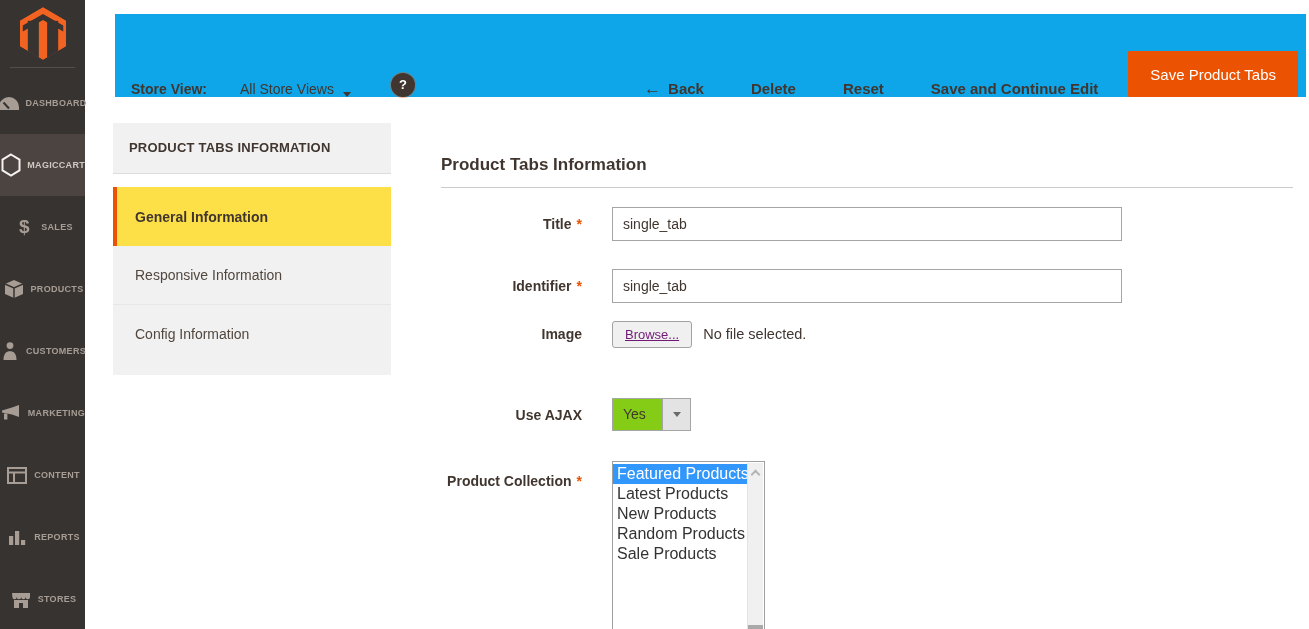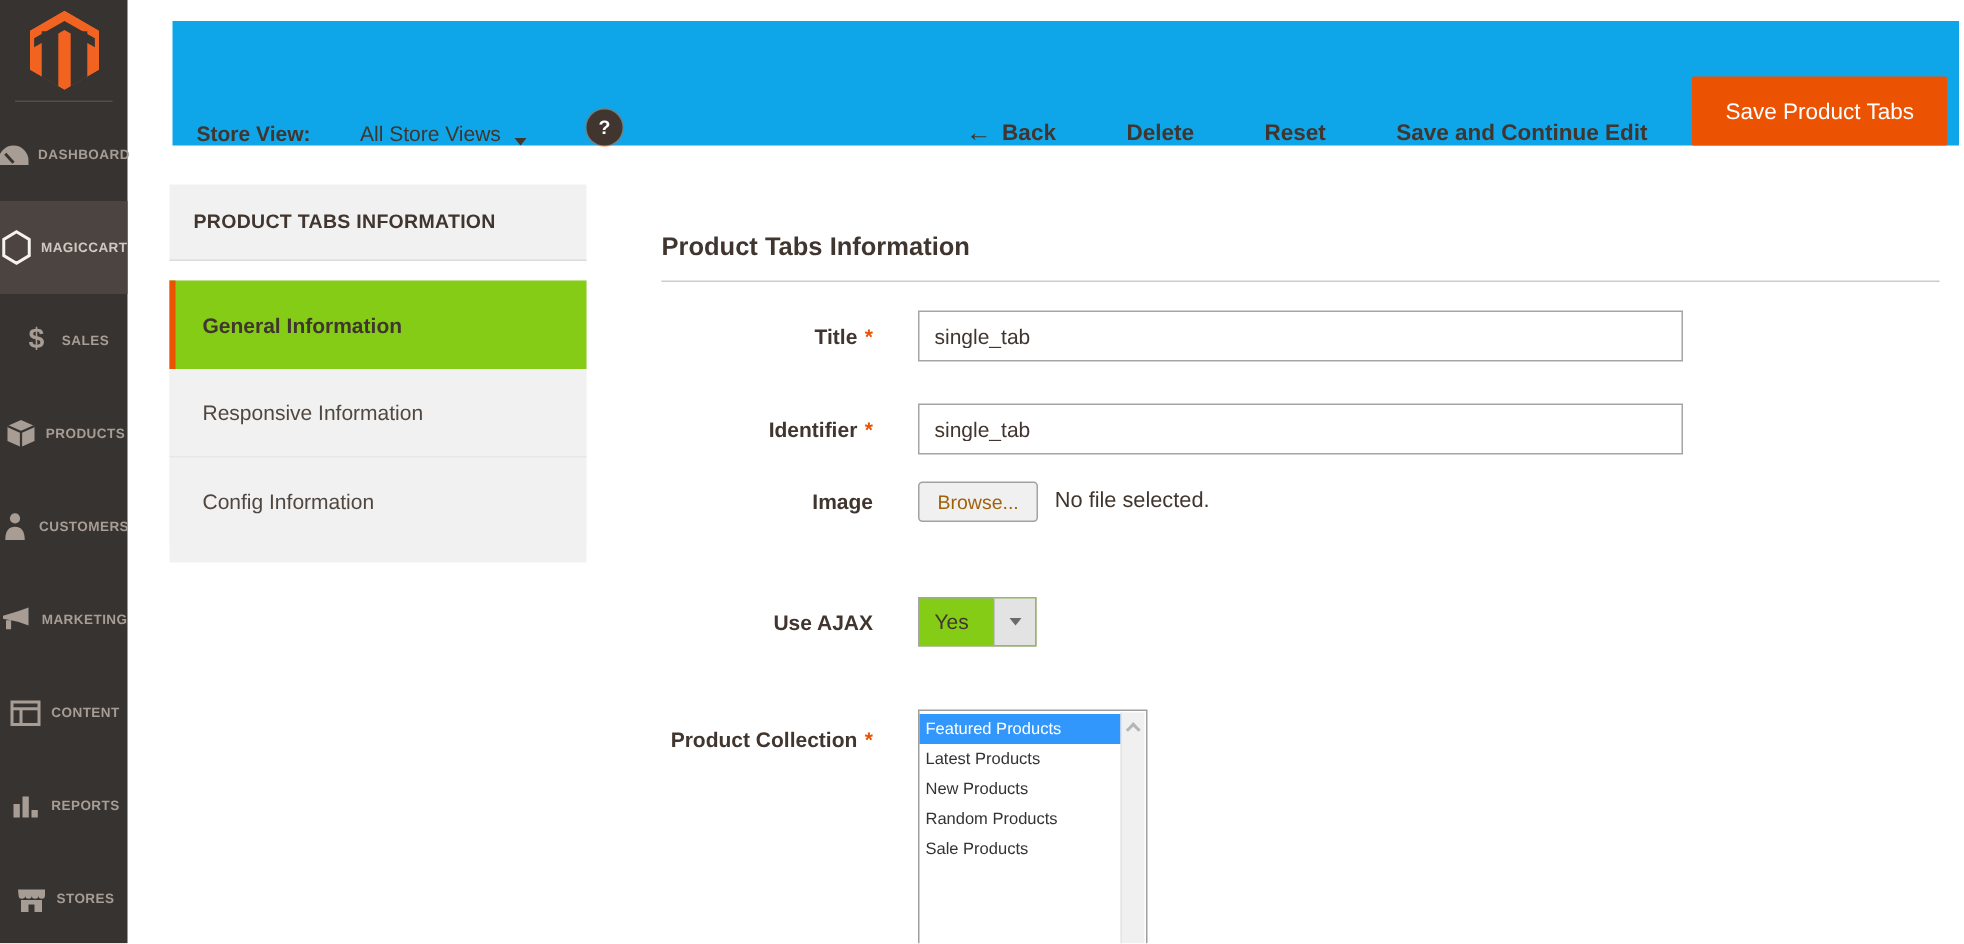--- a/index.html
+++ b/index.html
@@ -31,50 +31,50 @@
   .tb-actions{display:flex;align-items:center;gap:47px;}
   .tb-btn{font-size:15px;font-weight:700;color:#41362f;cursor:pointer;background:none;border:none;padding:0;font-family:inherit;display:flex;align-items:center;gap:7px;}
   .back-arrow{font-size:17px;font-weight:400;line-height:1;}
   .btn-primary{margin-left:30px;height:46px;padding:0 21px;background:#eb5202;border:1px solid #eb5202;border-radius:1px;color:#fff;font-weight:400;font-size:15px;font-family:inherit;cursor:pointer;}
 
   
   .side-panel{position:absolute;left:113px;top:123px;width:278px;}
   .panel-header{height:50px;line-height:50px;background:#f1f1f1;border-bottom:1px solid #dcdcdc;font-size:13px;font-weight:700;color:#41362f;letter-spacing:.2px;padding-left:16px;}
   .panel-tabs{margin-top:13px;background:#f1f1f1;padding-bottom:13px;}
   .panel-tab{height:58px;display:flex;align-items:center;padding-left:22px;font-size:14px;color:#51473f;background:#f1f1f1;cursor:pointer;box-sizing:border-box;}
-  .panel-tab.active{height:59px;background:#84cc16;border-left:4px solid #eb5202;padding-left:18px;font-weight:700;color:#41362f;}
+  .panel-tab.active{height:59px;background:#fde047;border-left:4px solid #eb5202;padding-left:18px;font-weight:700;color:#41362f;}
   .panel-tab + .panel-tab{border-top:1px solid #e7e7e5;}
   .panel-tab.active + .panel-tab{border-top:none;}
 
   
   .main-heading{position:absolute;left:441px;top:155px;font-size:17px;font-weight:700;color:#41362f;}
   .main-rule{position:absolute;left:441px;top:187px;width:852px;height:1px;background:#cbcbcb;}
   .frow{position:absolute;left:441px;width:852px;}
   .row-title{top:207px;}
   .row-identifier{top:269px;}
   .row-image{top:320px;}
   .row-ajax{top:398px;}
-  .row-collection{top:472px;}
+  .row-collection{top:460px;}
   .flabel{display:inline-block;width:141px;text-align:right;font-weight:700;font-size:14px;color:#41362f;line-height:34px;}
   .req{color:#eb5202;font-weight:700;margin-left:5px;font-size:14px;}
   .fcontrol{position:absolute;left:171px;top:0;}
   .text-input{width:510px;height:34px;box-sizing:border-box;border:1px solid #a5a5a5;padding:0 10px;font-family:inherit;font-size:14px;color:#41362f;background:#fff;}
   .row-image .flabel,.row-collection .flabel{line-height:28px;}
   .row-collection .flabel{padding-top:7px;}
   .file-control{display:flex;align-items:center;height:28px;}
-  .browse-btn{height:27px;padding:0 12px;background:#f0f0f0;border:1px solid #a2a2a2;border-radius:3px;font-family:inherit;font-size:13px;color:#a16207;cursor:pointer;}
+  .browse-btn{height:27px;padding:0 12px;background:#f0f0f0;border:1px solid #a2a2a2;border-radius:3px;font-family:inherit;font-size:13px;color:#701a75;cursor:pointer;text-decoration:underline;}
   .file-status{margin-left:11px;font-size:14.5px;color:#41362f;}
   .ajax-control{display:flex;align-items:center;height:33px;}
   .select-box{display:flex;width:79px;height:33px;border:1px solid #a5a5a5;background:#84cc16;box-sizing:border-box;cursor:pointer;}
   .select-value{flex:1;font-size:14px;color:#41362f;line-height:31px;padding-left:10px;}
   .select-arrow{width:27px;background:#e3e3e3;border-left:1px solid #a5a5a5;display:flex;align-items:center;justify-content:center;}
   .select-arrow i{width:0;height:0;border-left:4px solid transparent;border-right:4px solid transparent;border-top:5px solid #6a6a6a;}
   .field-note{margin-left:10px;font-size:13.5px;color:#51473f;line-height:33px;}
   .listbox{position:absolute;left:171px;top:1px;width:153px;height:200px;border:1px solid #9f9f9f;background:#fff;box-sizing:border-box;padding-top:2px;}
-  .opt{height:20px;line-height:20px;font-size:11px;color:#333;padding-left:4px;margin-right:16px;cursor:default;white-space:nowrap;overflow:hidden;}
+  .opt{height:20px;line-height:20px;font-size:16px;color:#333;padding-left:4px;margin-right:16px;cursor:default;white-space:nowrap;overflow:hidden;}
   .opt.selected{background:#3297fd;color:#fff;}
   .sb{position:absolute;top:1px;right:1px;bottom:1px;width:15px;background:#f0f0f0;border-left:1px solid #e4e4e4;}
   .sb-up{position:absolute;top:8px;left:4px;width:5px;height:5px;border-left:2px solid #b5b5b5;border-top:2px solid #b5b5b5;transform:rotate(45deg);}
   .sb-thumb{position:absolute;top:162px;left:0;width:15px;height:36px;background:#a9a9a9;}
 </style>
 </head>
 <body>
 
 <div class="stage">
 

